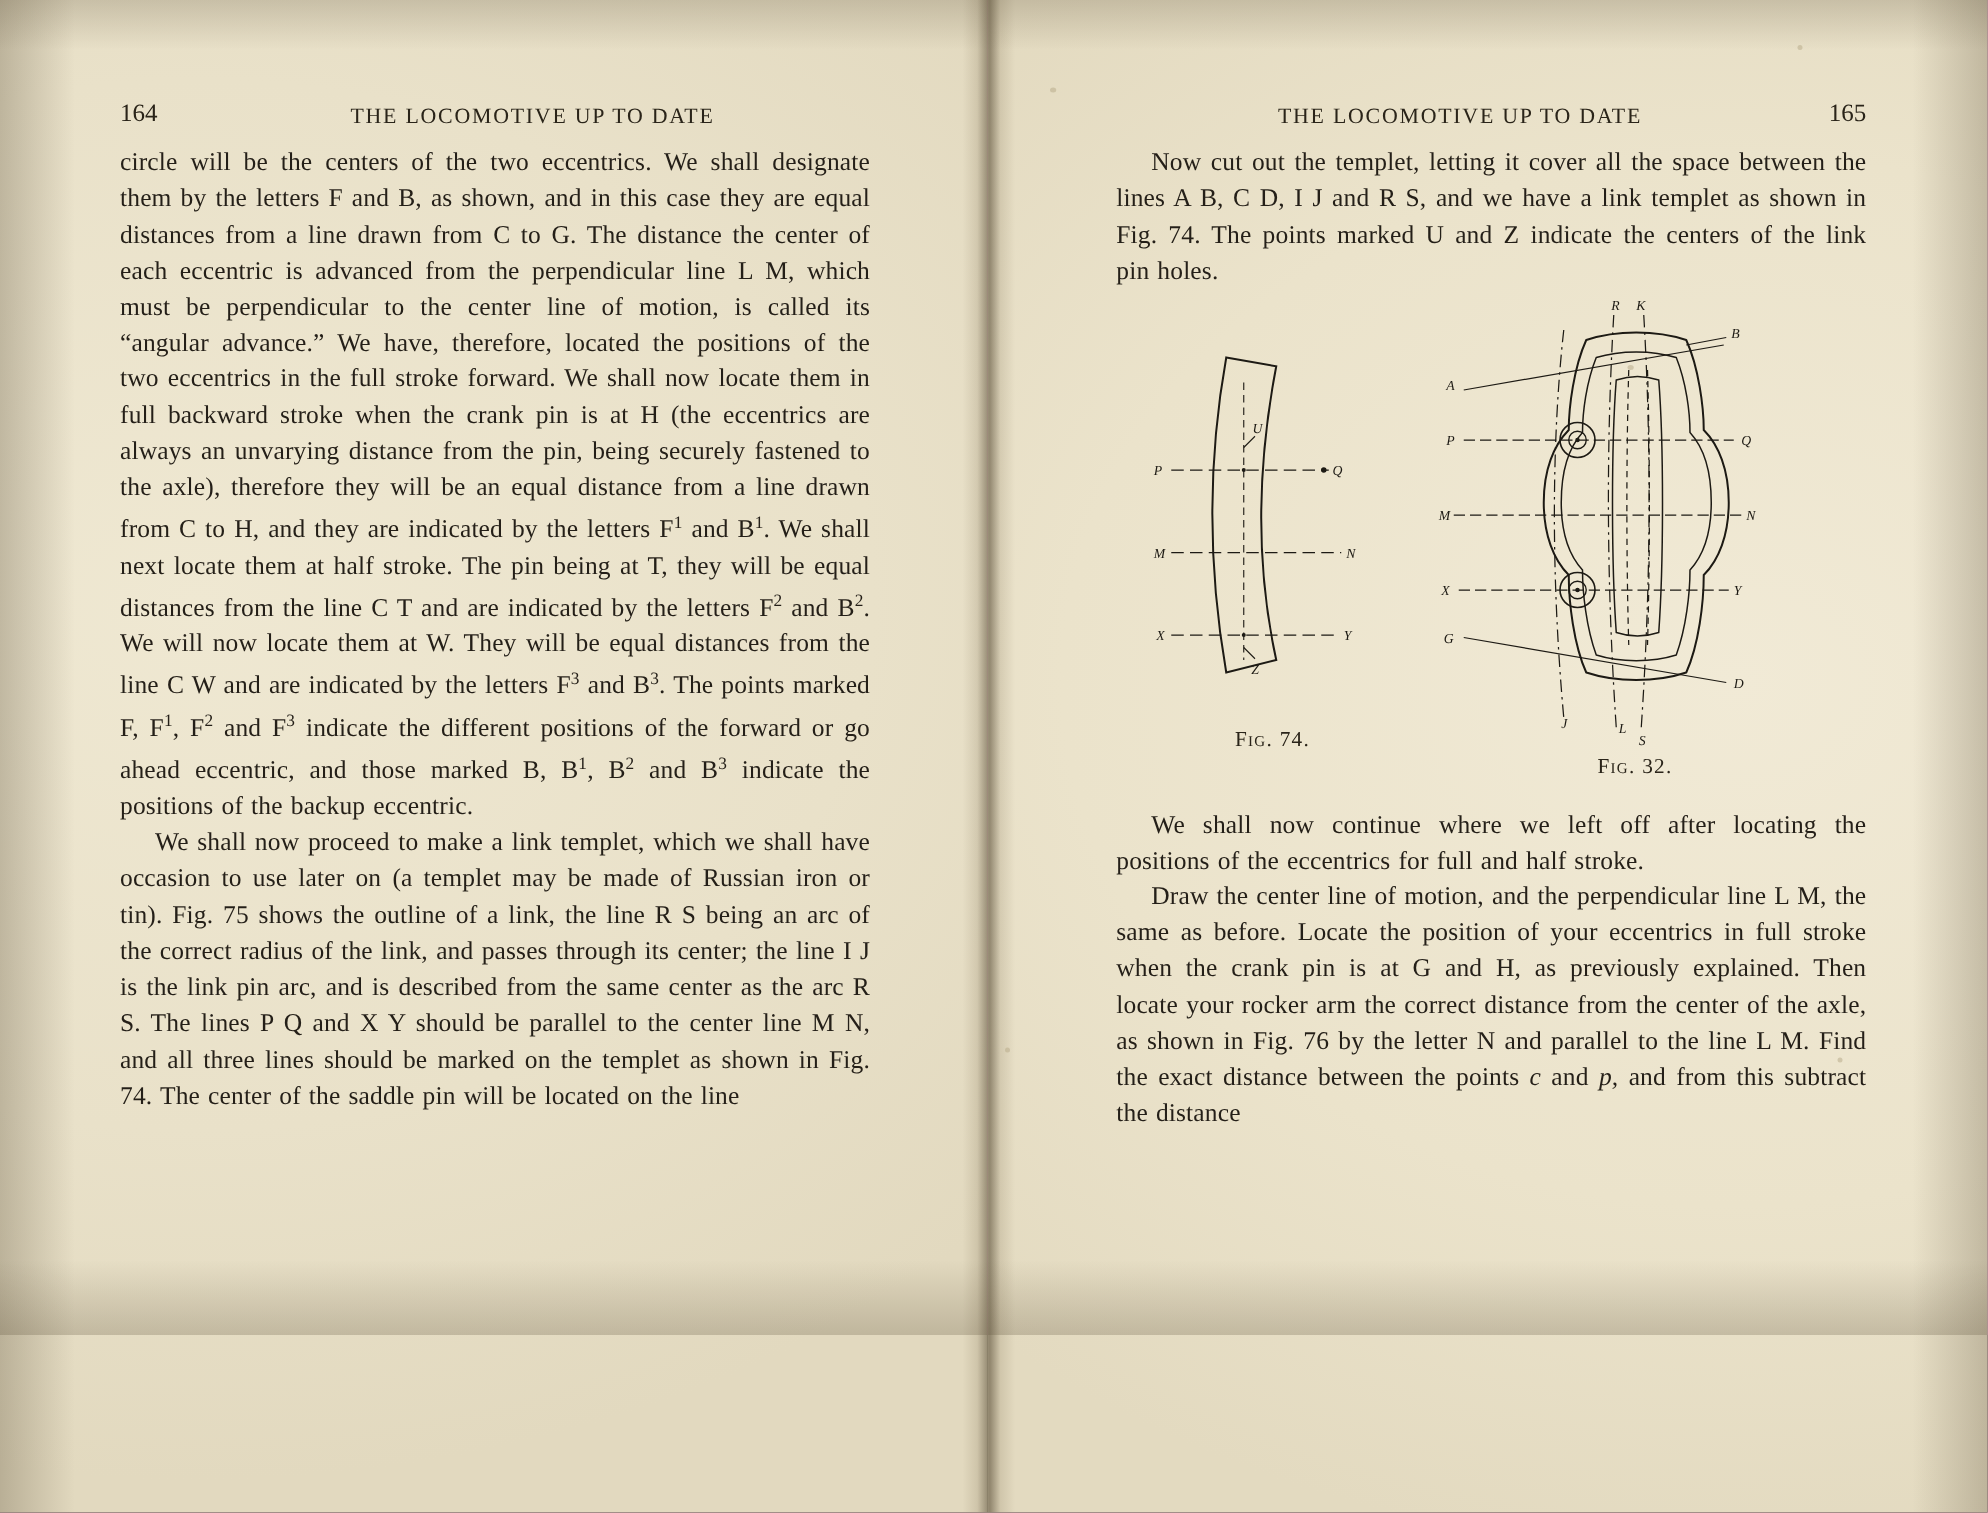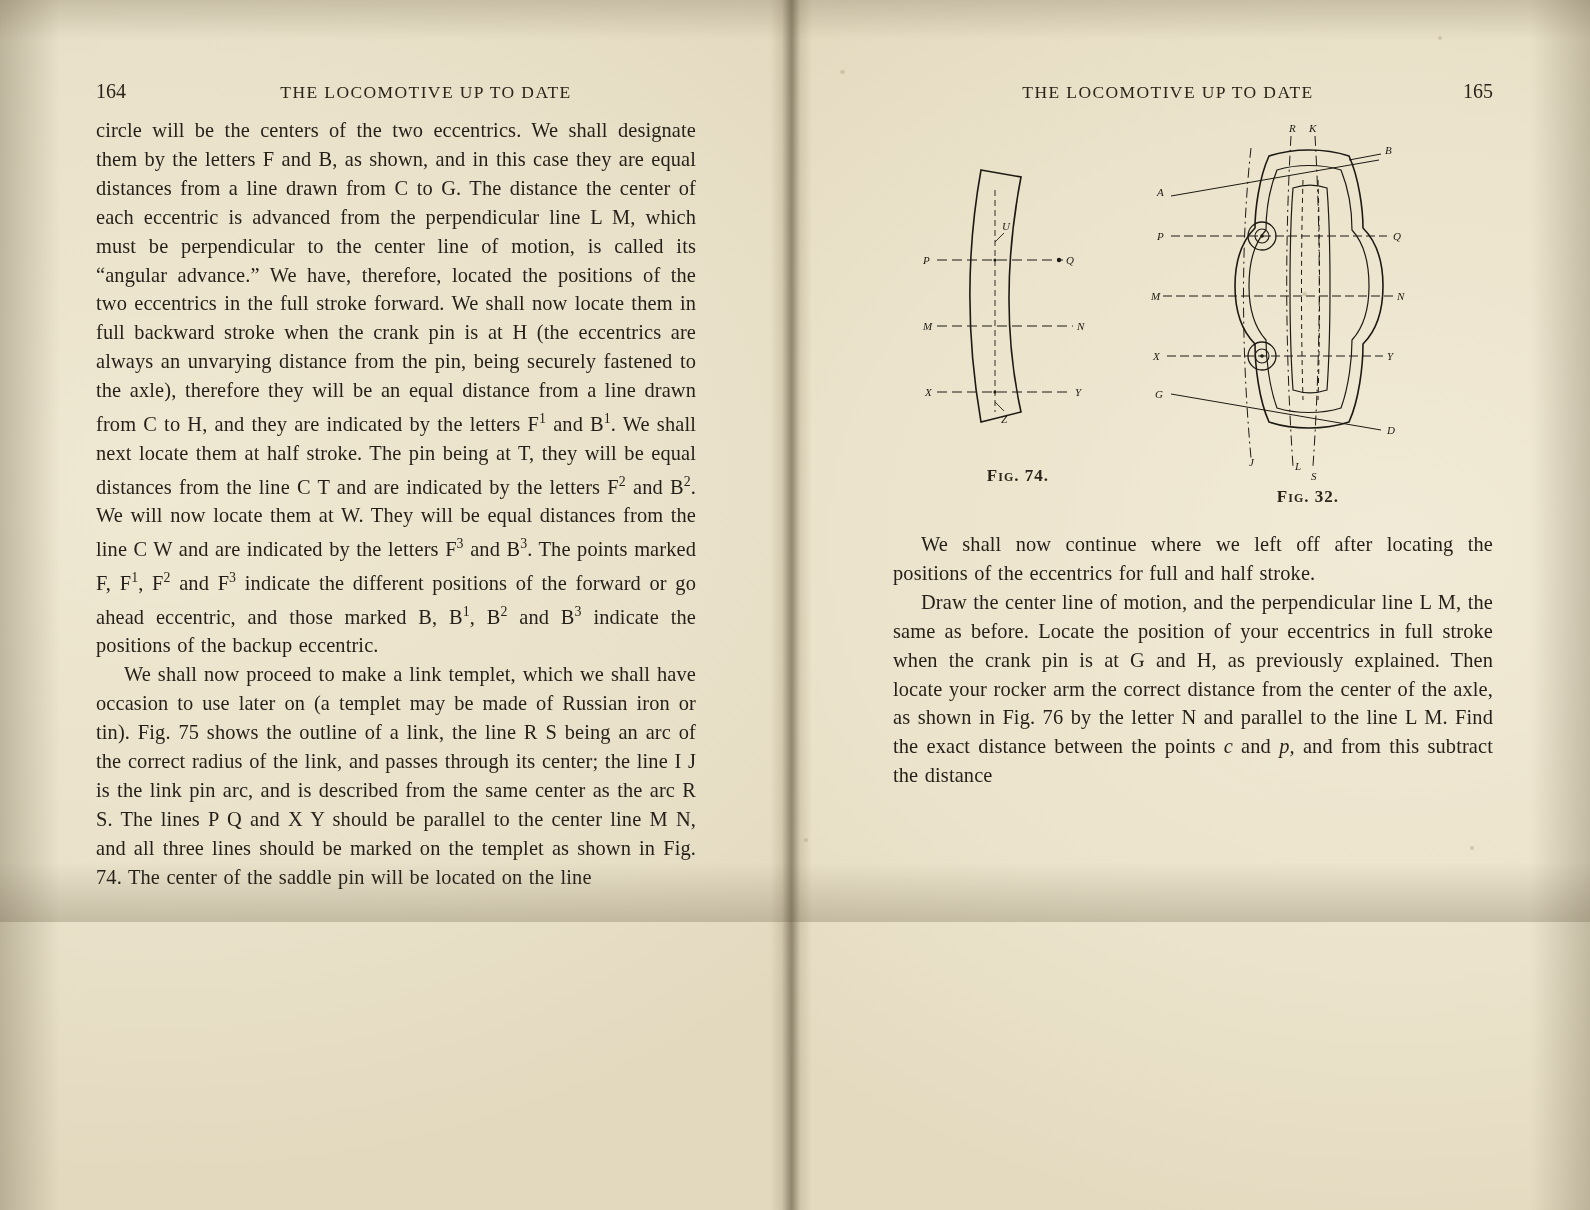--- a/index.html
+++ b/index.html
@@ -9,21 +9,21 @@
   }
   body {
     width: 1590px;
     height: 1210px;
     overflow: hidden;
     font-family: "Liberation Serif", serif;
   }
   .spread {
     position: relative;
     width: 1590px;
-    height: 922px;
+    height: 1068px;
     background: #f9a8d4;
   }
   
   .page {
     position: absolute;
     top: 0;
     height: 1210px;
     background: #ece4cc;
   }
   .page-left {
@@ -134,21 +134,20 @@
     width: 600px;
     height: 400px;
     margin-top: 14px;
   }
   .fig-caption {
     font-variant: small-caps;
     font-size: 17px;
     letter-spacing: 0.06em;
     text-align: center;
     color: #2a2419;
-    font-weight: bold;
   }
   .fig-block { position: absolute; }
   .fig74 { left: 10px; top: 0; width: 230px; }
   .fig75 { left: 250px; top: -12px; width: 330px; }
   .fig74 .fig-caption { margin-top: 6px; }
   .fig75 .fig-caption { margin-top: 4px; }
 
   svg { display: block; }
   .stroke { stroke: #1d1a14; fill: none; }
   .lbl {
@@ -184,20 +183,21 @@
 
     <p class="body indent">We shall now proceed to make a link templet, which we shall have occasion to use later on (a templet may be made of Russian iron or tin). Fig. 75 shows the outline of a link, the line R S being an arc of the correct radius of the link, and passes through its center; the line I J is the link pin arc, and is described from the same center as the arc R S. The lines P Q and X Y should be parallel to the center line M N, and all three lines should be marked on the templet as shown in Fig. 74. The center of the saddle pin will be located on the line</p>
   </div>
 
   <div class="col col-right">
     <div class="runhead rh-right">
       <span class="rh-title">THE LOCOMOTIVE UP TO DATE</span>
       <span class="folio folio-right">165</span>
     </div>
 
+    <p class="body indent">Now cut out the templet, letting it cover all the space between the lines A B, C D, I J and R S, and we have a link templet as shown in Fig. 74. The points marked U and Z indicate the centers of the link pin holes.</p>
 
     <div class="figs">
 
       <div class="fig-block fig74">
         <svg width="230" height="330" viewBox="0 0 230 330">
 
           <path class="stroke" stroke-width="1.6" d="M 78 40 L 118 47 C 104 120 100 200 118 282 L 78 292 C 62 200 64 118 78 40 Z"></path>
 
           <line class="stroke" stroke-width="1" stroke-dasharray="10,5" x1="34" y1="130" x2="160" y2="130"></line>
 

